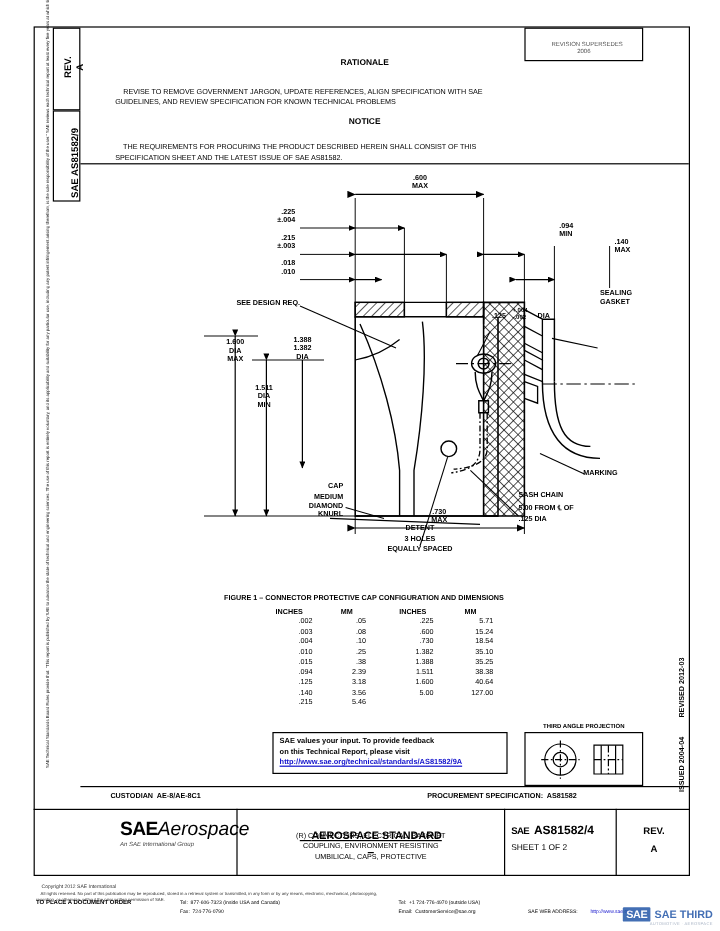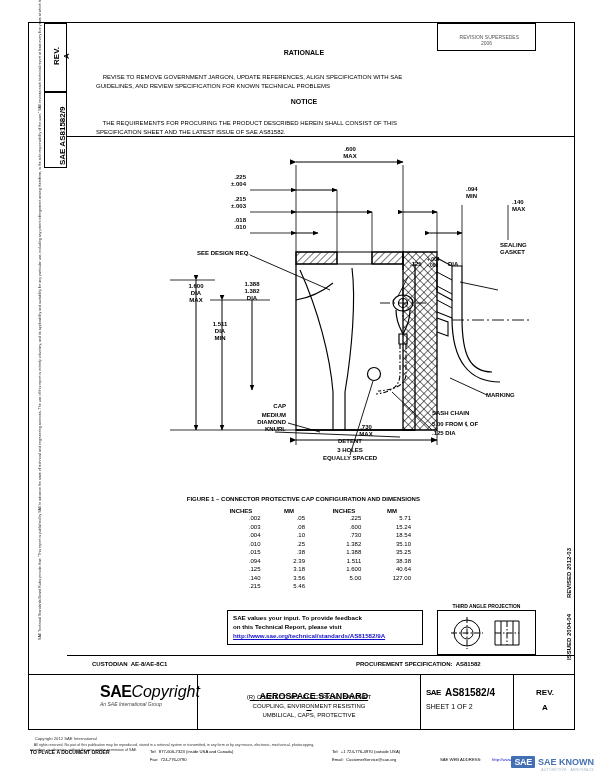--- a/index.html
+++ b/index.html
@@ -415,21 +415,21 @@
 
   <div class="t f6 b" style="left:92px;top:661px;"><span>CUSTODIAN  AE-8/AE-8C1</span></div>
   <div class="t f6 b" style="left:356px;top:661px;"><span>PROCUREMENT SPECIFICATION:  AS81582</span></div>
 
   <div class="ln" style="left:197px;top:674px;width:1.3px;height:56px;"></div>
   <div class="ln" style="left:420px;top:674px;width:1.3px;height:56px;"></div>
   <div class="ln" style="left:513px;top:674px;width:1.3px;height:56px;"></div>
 
   <div style="position:absolute;left:100px;top:684px;">
     <div style="font-size:16px;line-height:1;">
-      <span class="logo-sae"><span>SAE</span></span><span class="logo-aero"><span>Copyright</span></span>
+      <span class="logo-sae"><span>SAE</span></span><span class="logo-aero"><span>Aerospace</span></span>
     </div>
     <div class="f5" style="font-style:italic;color:#444;margin-top:1px;">
       <span>An SAE International Group</span>
     </div>
   </div>
 
   <div class="t f9 b c" style="left:200px;top:680px;width:218px;text-decoration:underline;">
     <span>AEROSPACE STANDARD</span>
   </div>
   <div class="t f6 c" style="left:200px;top:694px;width:218px;"><span>(R) CONNECTORS, ELECTRICAL, BAYONET</span></div>
@@ -462,18 +462,18 @@
 
   <div class="t" style="left:332px;top:750px;font-size:4.2px;"><span>Tel:  +1 724-776-4970 (outside USA)</span></div>
   <div class="t" style="left:332px;top:758px;font-size:4.2px;"><span>Email:  CustomerService@sae.org</span></div>
 
   <div class="t" style="left:440px;top:758px;font-size:4.2px;"><span>SAE WEB ADDRESS:</span></div>
   <div class="t" style="left:492px;top:758px;font-size:4.2px;color:#1111cc;"><span>http://www.sae.org</span></div>
 
   <div class="wm">
     <div style="display:flex;align-items:center;">
       <span class="p1"><span>SAE</span></span>
-      <span class="p2"><span>SAE KNOWN</span></span>
+      <span class="p2"><span>SAE THIRD</span></span>
     </div>
     <div class="p3 r"><span>AUTOMOTIVE · AEROSPACE</span></div>
   </div>
 
 </div>
 
 </body></html>

